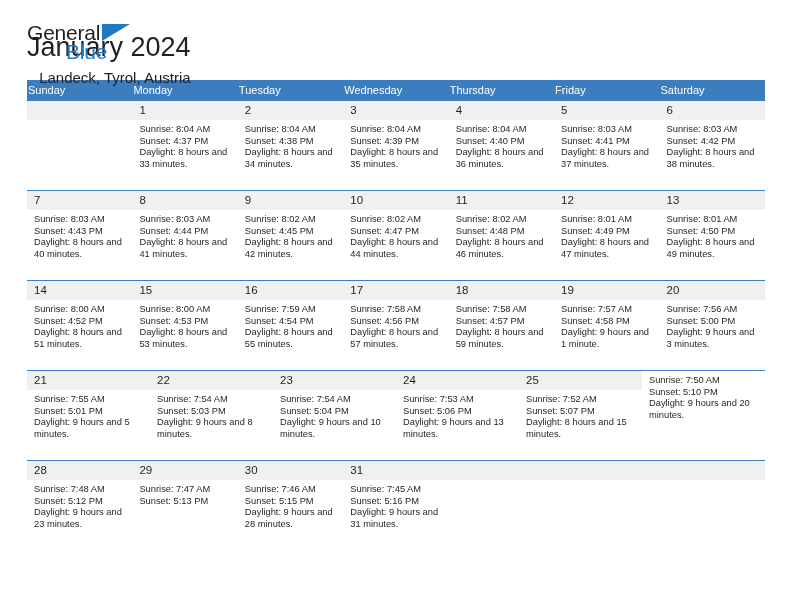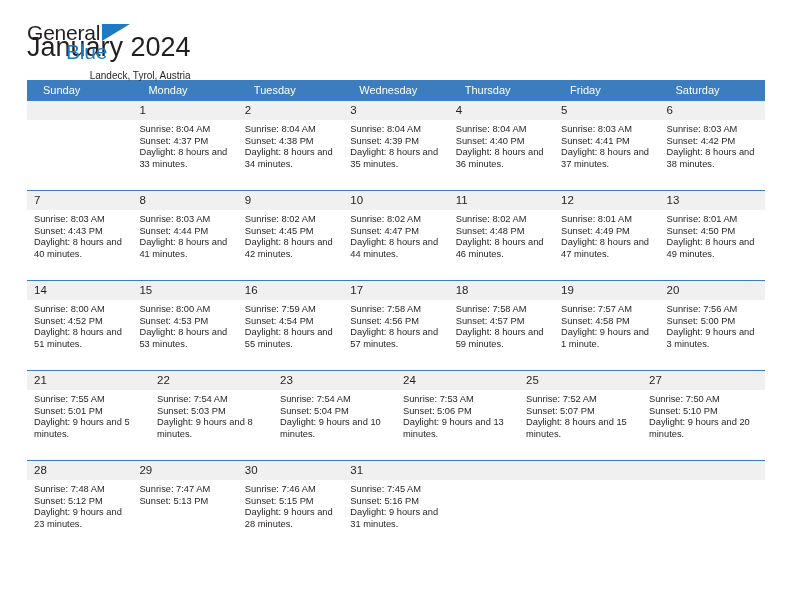--- a/index.html
+++ b/index.html
@@ -74,21 +74,21 @@
   .cal-title {
     font-size: 27px;
     font-weight: normal;
     color: #231f20;
     line-height: 1.1;
     white-space: nowrap;
     margin-top: 9px;
   }
   .cal-subtitle {
     margin-top: 7px;
-    font-size: 10px;
+    font-size: 15px;
     color: #231f20;
     line-height: 1.1;
     white-space: nowrap;
   }
 
   
   .calendar {
     width: 738px;
     margin-top: 4px;
   }
@@ -96,21 +96,21 @@
   .weekhead {
     display: flex;
     background: #3b7dbf;
     height: 21px;
   }
   .weekhead .hcell {
     flex: 1 1 0;
     color: #ffffff;
     font-size: 11px;
     line-height: 21px;
-    padding-left: 16px;
+    padding-left: 1px;
     box-sizing: border-box;
     white-space: nowrap;
     overflow: hidden;
   }
 
   .week {
     display: flex;
     border-top: 1px solid #3b7dbf;
     height: 89px;
   }
@@ -388,21 +388,20 @@
           </div>
           <div class="daycell">
             <div class="daynum">25</div>
             <div class="info">
               <div class="sunrise">Sunrise: 7:52 AM</div>
               <div class="sunset">Sunset: 5:07 PM</div>
               <div class="daylight">Daylight: 8 hours and 15 minutes.</div>
             </div>
           </div>
           <div class="daycell">
-            <div class="daynum">27</div>
             <div class="info">
               <div class="sunrise">Sunrise: 7:50 AM</div>
               <div class="sunset">Sunset: 5:10 PM</div>
               <div class="daylight">Daylight: 9 hours and 20 minutes.</div>
             </div>
           </div>
         </div>
         <div class="week">
           <div class="daycell">
             <div class="daynum">28</div>

